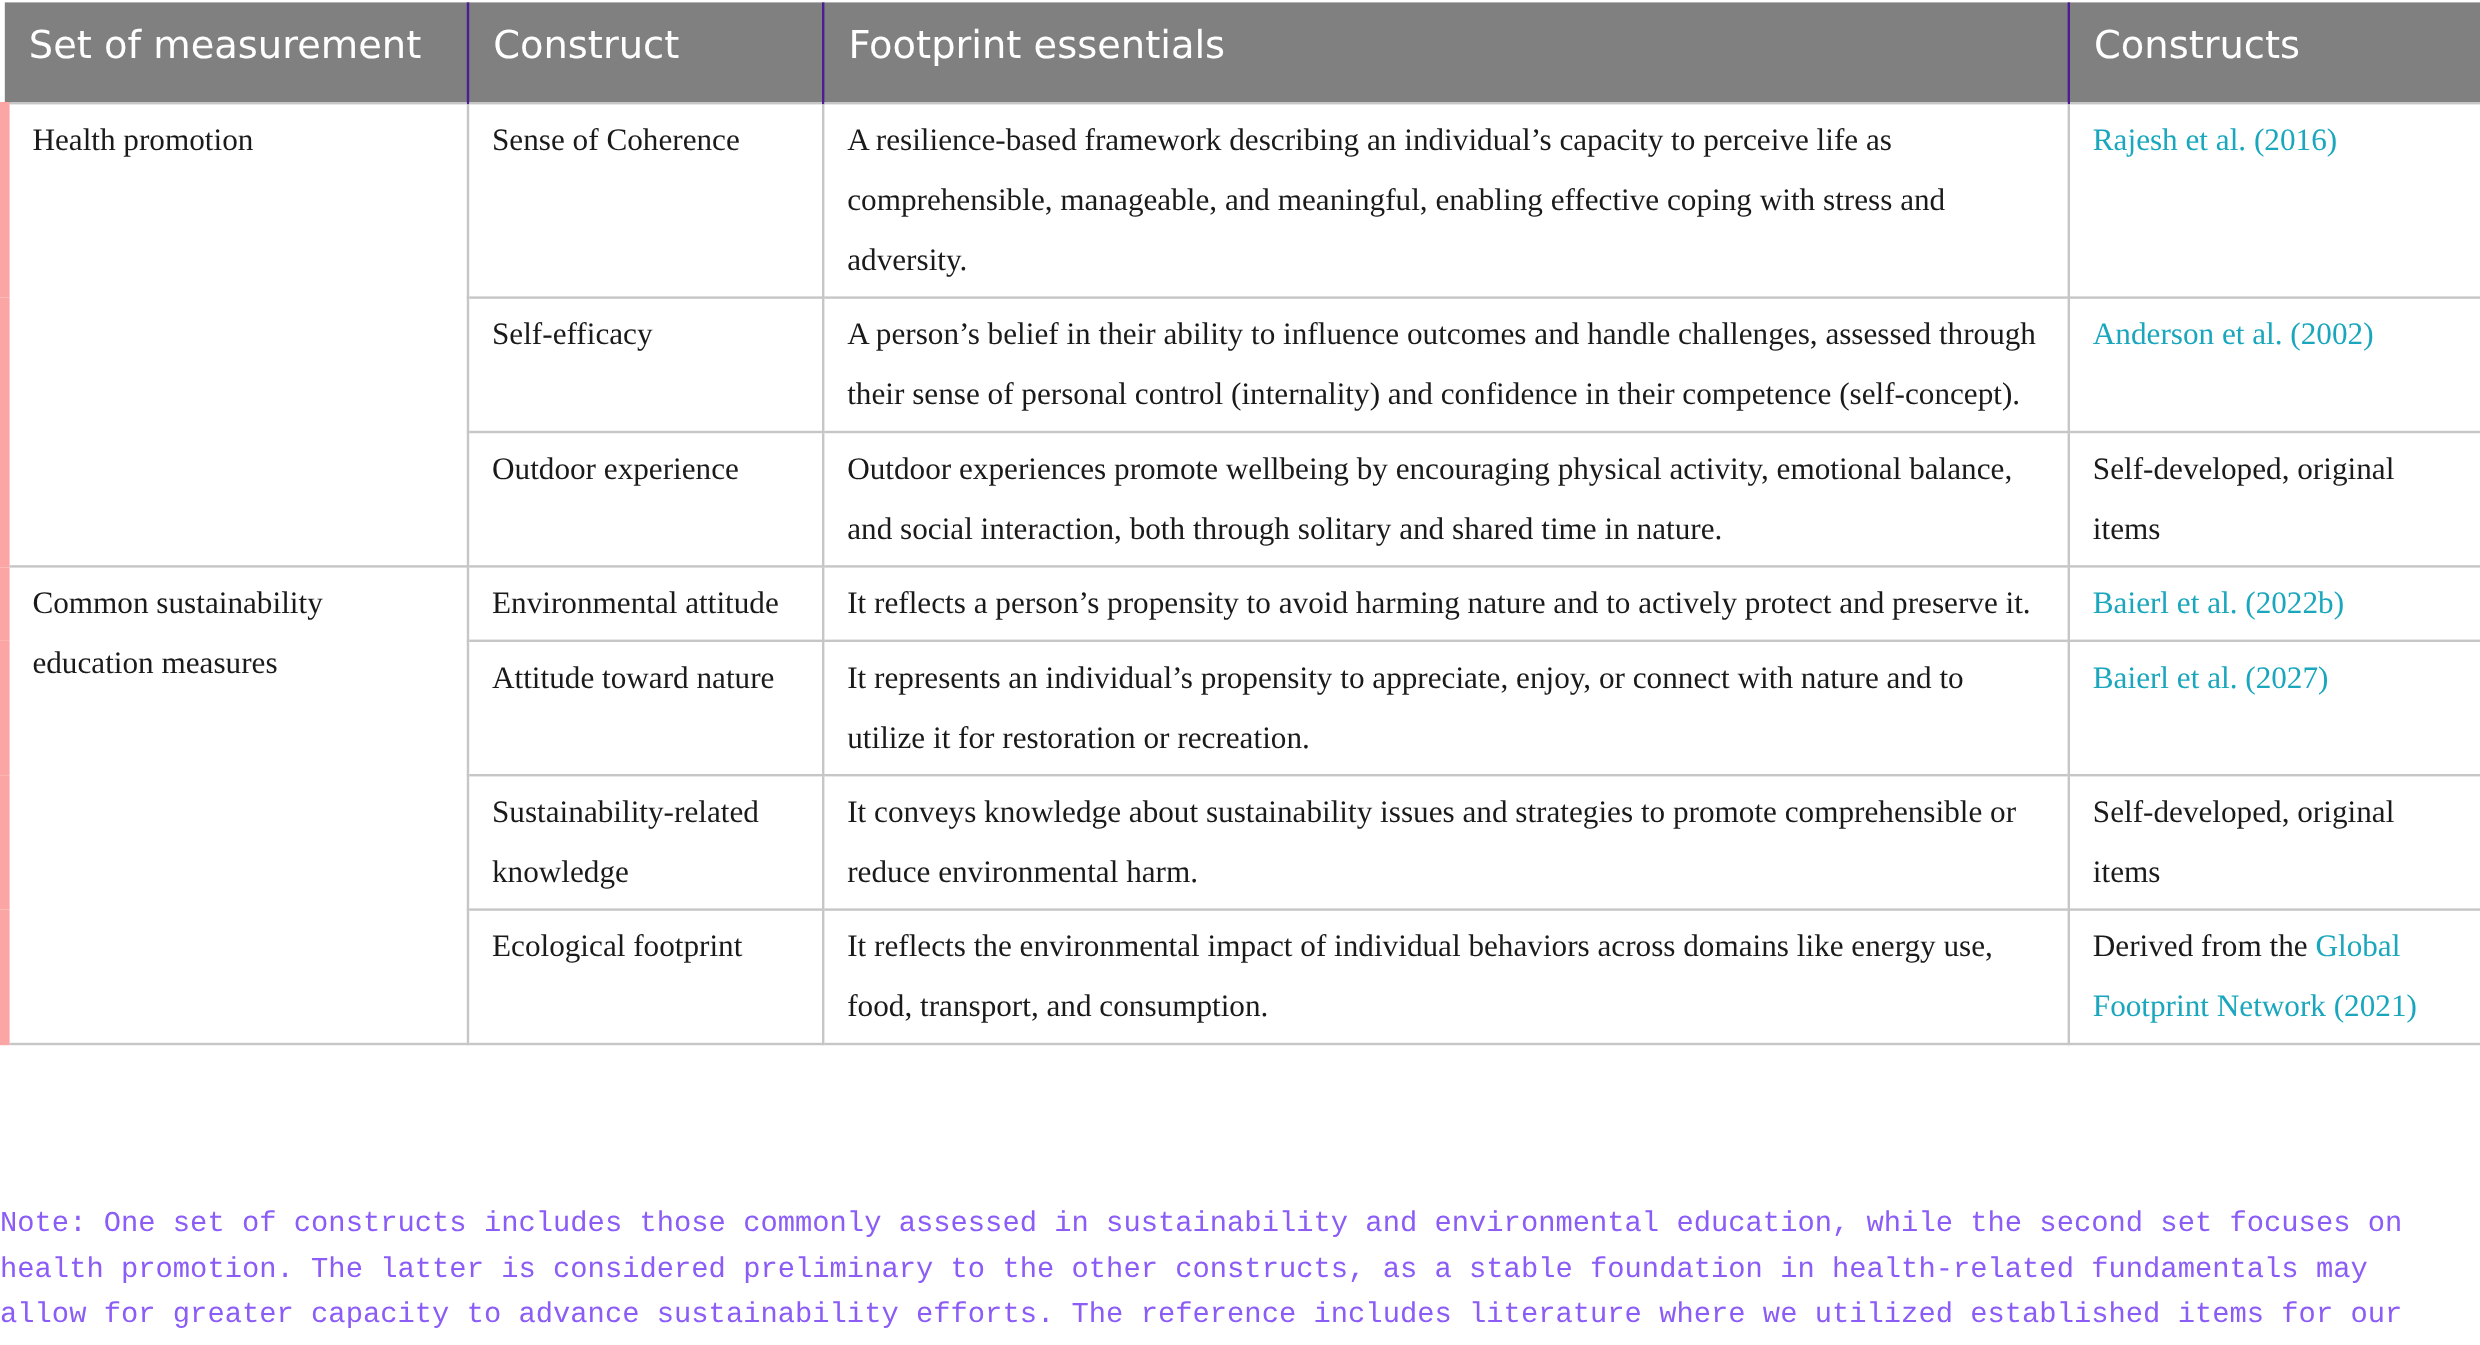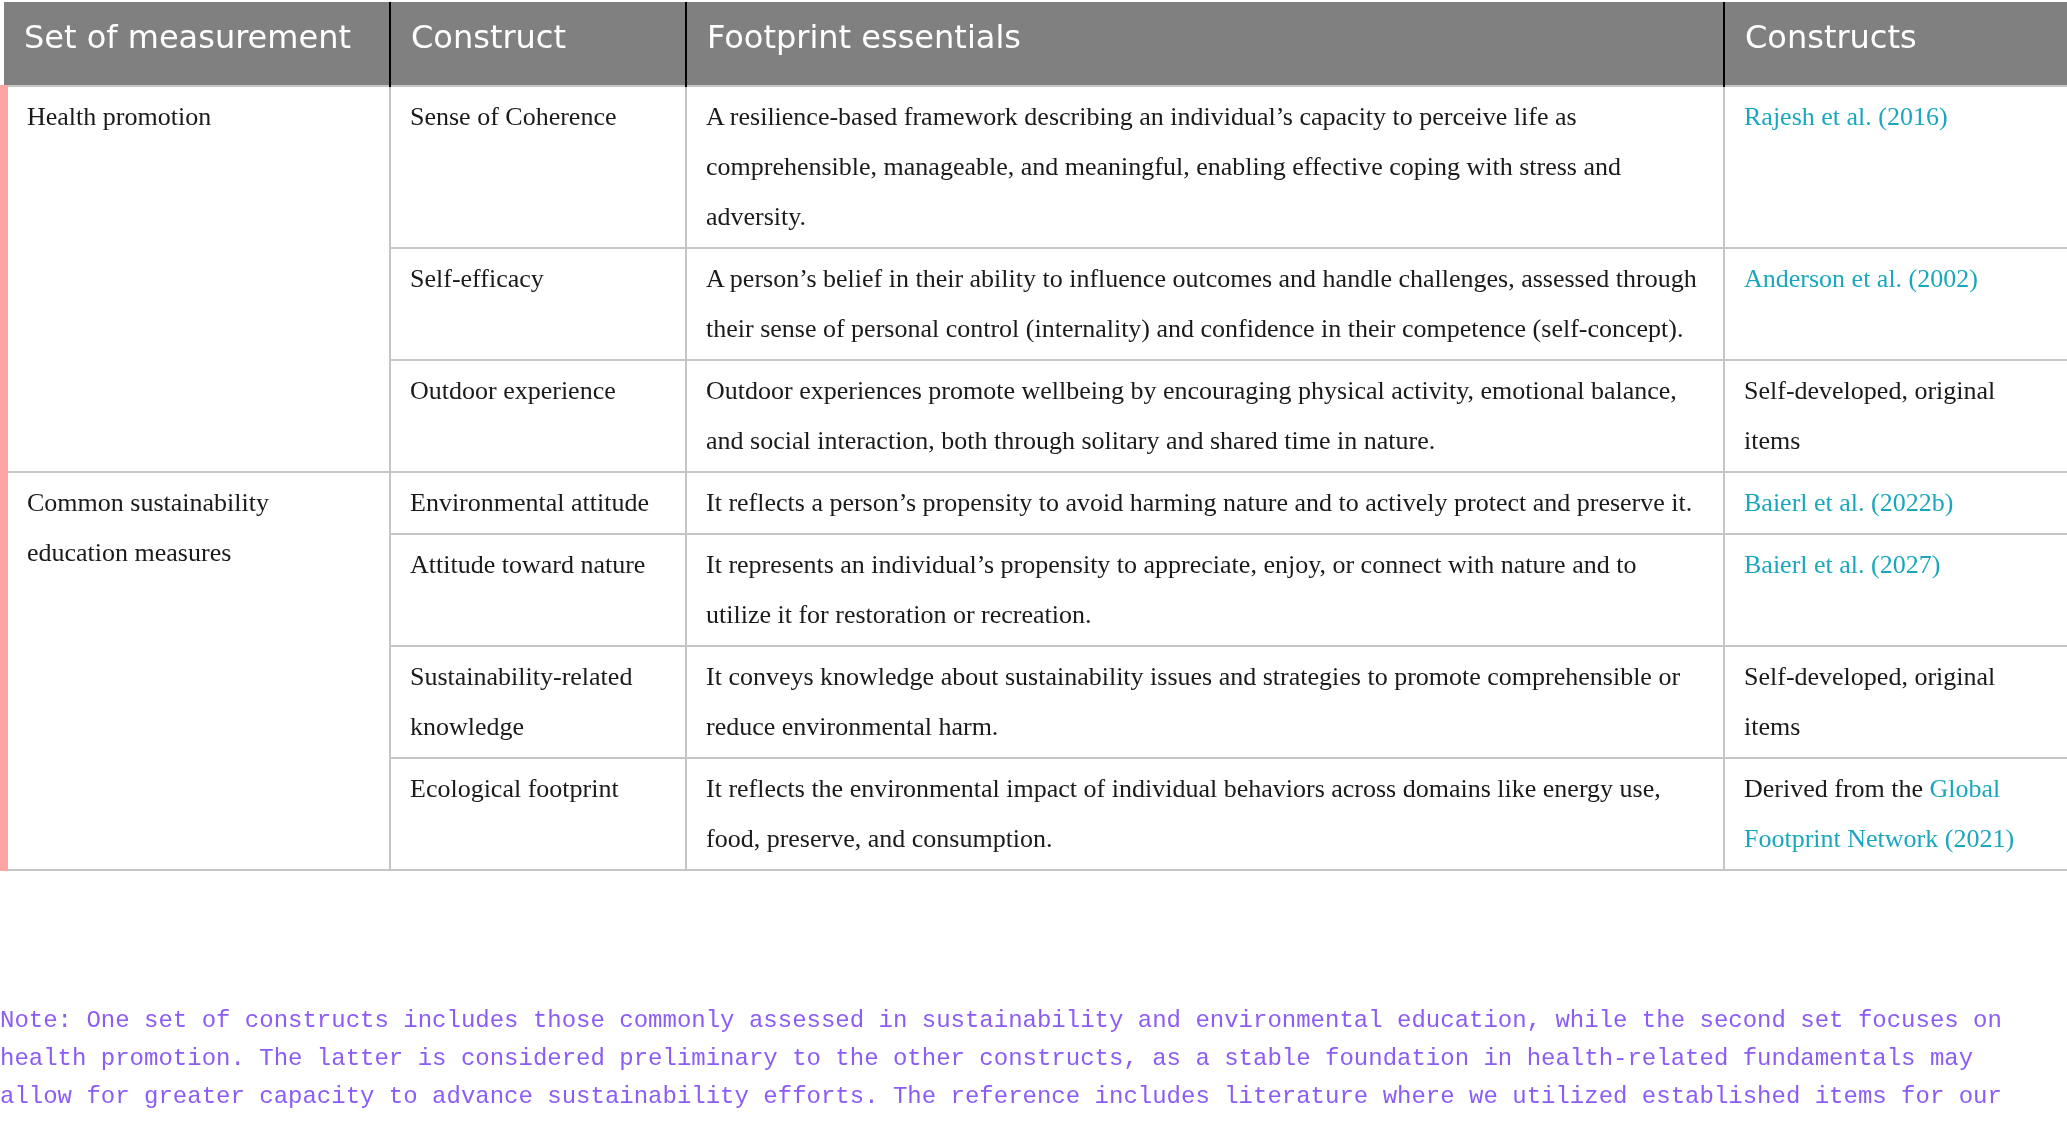--- a/index.html
+++ b/index.html
@@ -14,21 +14,21 @@
     background: #7f807f;
     color: #ffffff;
     font-family: "DejaVu Sans", sans-serif;
     font-weight: normal;
     font-size: 32px;
     line-height: 38px;
     text-align: left;
     vertical-align: top;
     padding: 16px 20px 12px 20px;
     border-left: 2px solid #a9a9a9;
-    border-right: 2px solid #000000;
+    border-right: 2px solid #4c1d95;
     height: 84px;
     box-sizing: border-box;
   }
   th:first-child { border-left: none; }
   td {
     font-family: "Liberation Serif", serif;
     font-size: 26px;
     line-height: 50px;
     color: #1a1a1a;
     vertical-align: top;
@@ -109,21 +109,21 @@
       </tr>
       <tr>
         <td>Sustainability-related knowledge</td>
         <td>It conveys knowledge about sustainability issues and strategies to promote comprehensible or reduce environmental harm.</td>
         <td>
           <span>Self-developed, original items</span><span class="link"></span>
         </td>
       </tr>
       <tr>
         <td>Ecological footprint</td>
-        <td>It reflects the environmental impact of individual behaviors across domains like energy use, food, preserve, and consumption.</td>
+        <td>It reflects the environmental impact of individual behaviors across domains like energy use, food, transport, and consumption.</td>
         <td>
           <span>Derived from the </span><span class="link">Global Footprint Network (2021)</span>
         </td>
       </tr>
     </tbody>
   </table>
 </div>
 
 <div class="note">Note: One set of constructs includes those commonly assessed in sustainability and environmental education, while the second set focuses on health promotion. The latter is considered preliminary to the other constructs, as a stable foundation in health-related fundamentals may allow for greater capacity to advance sustainability efforts. The reference includes literature where we utilized established items for our study. If no suitable, established item set was available, we developed original items for our research.</div>
 

